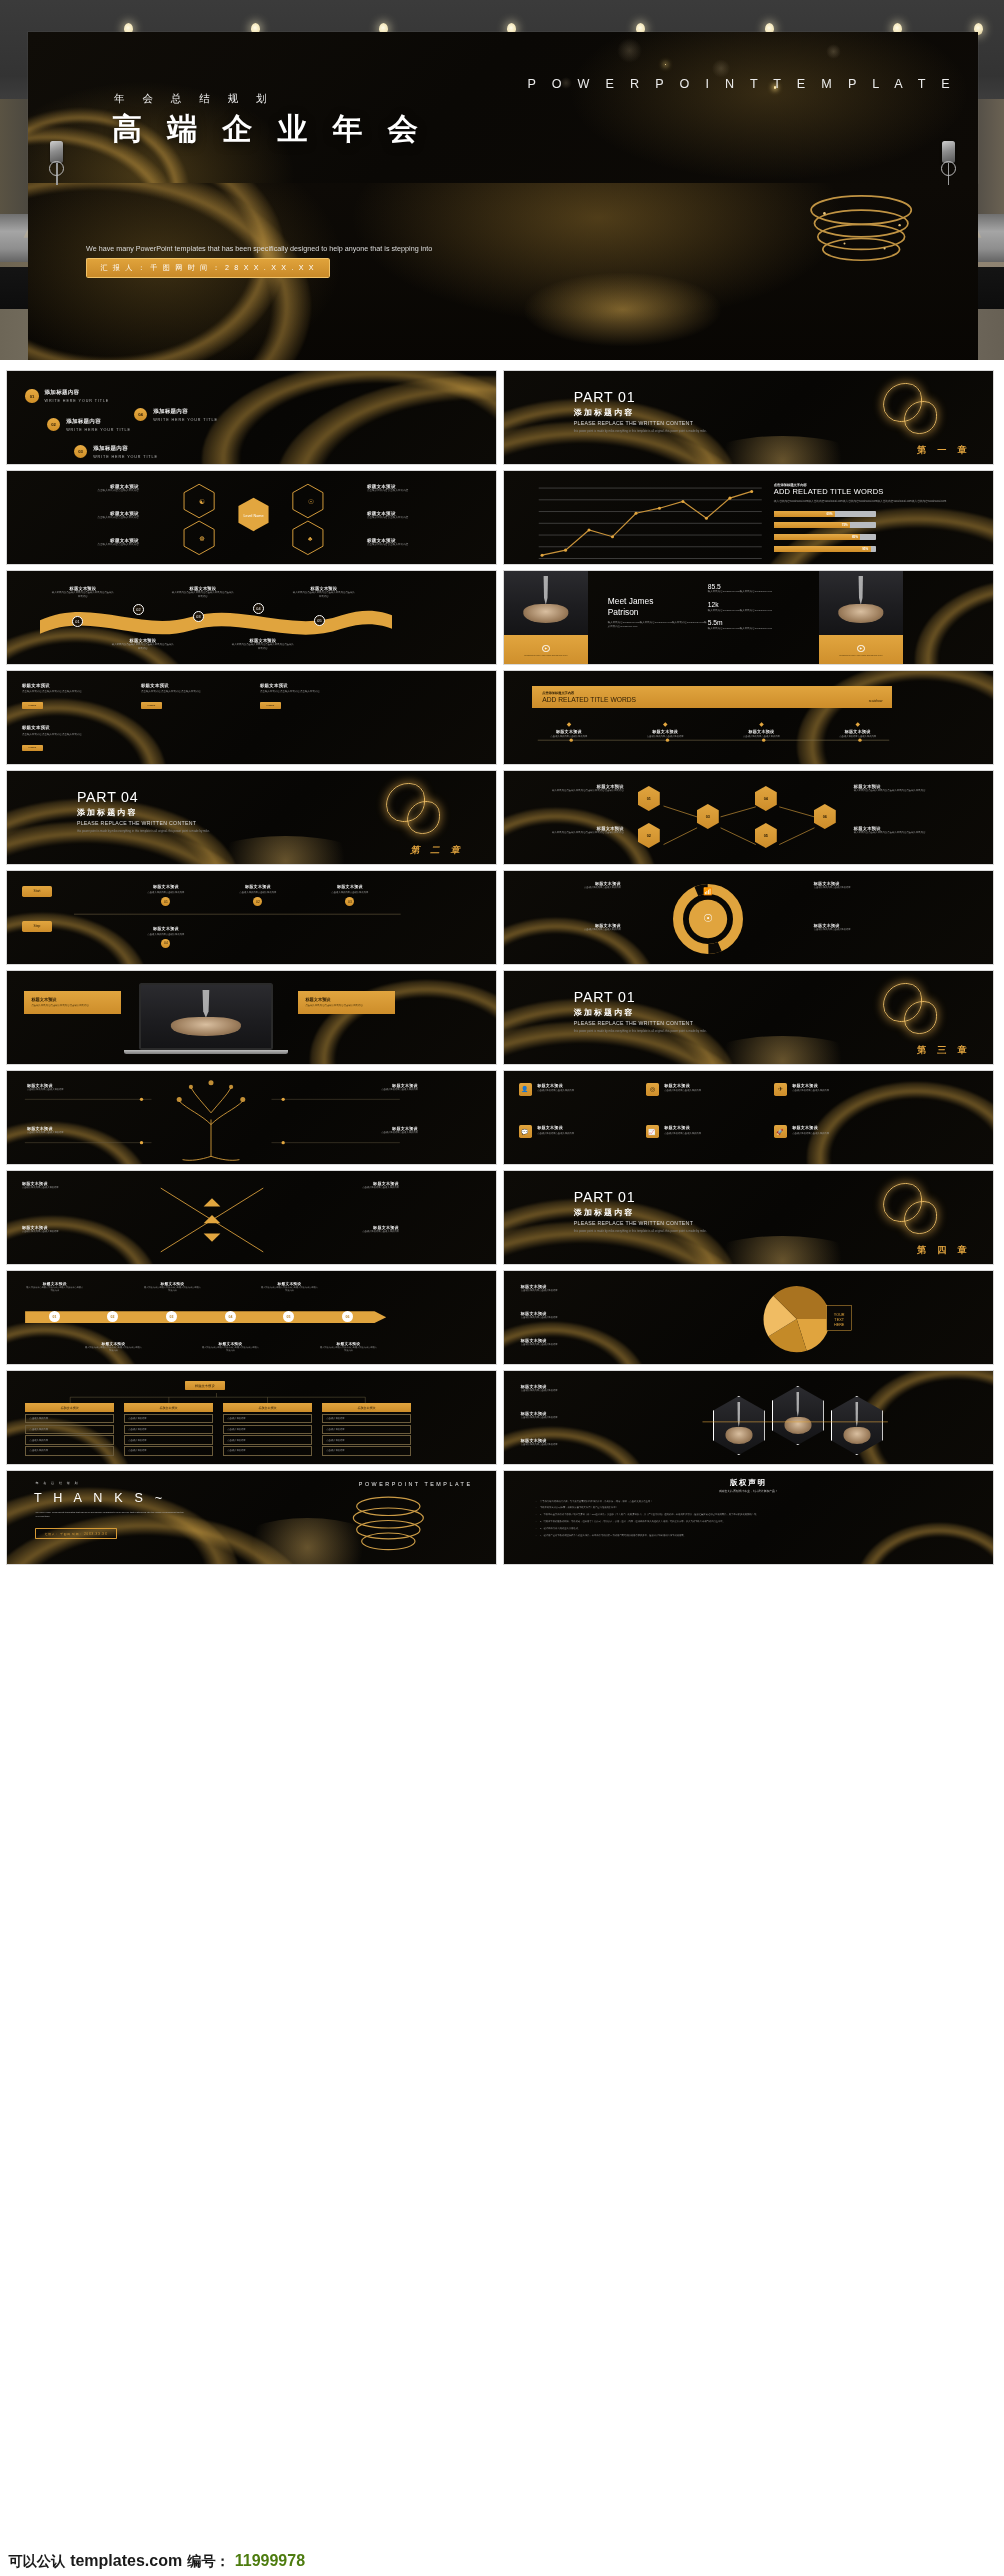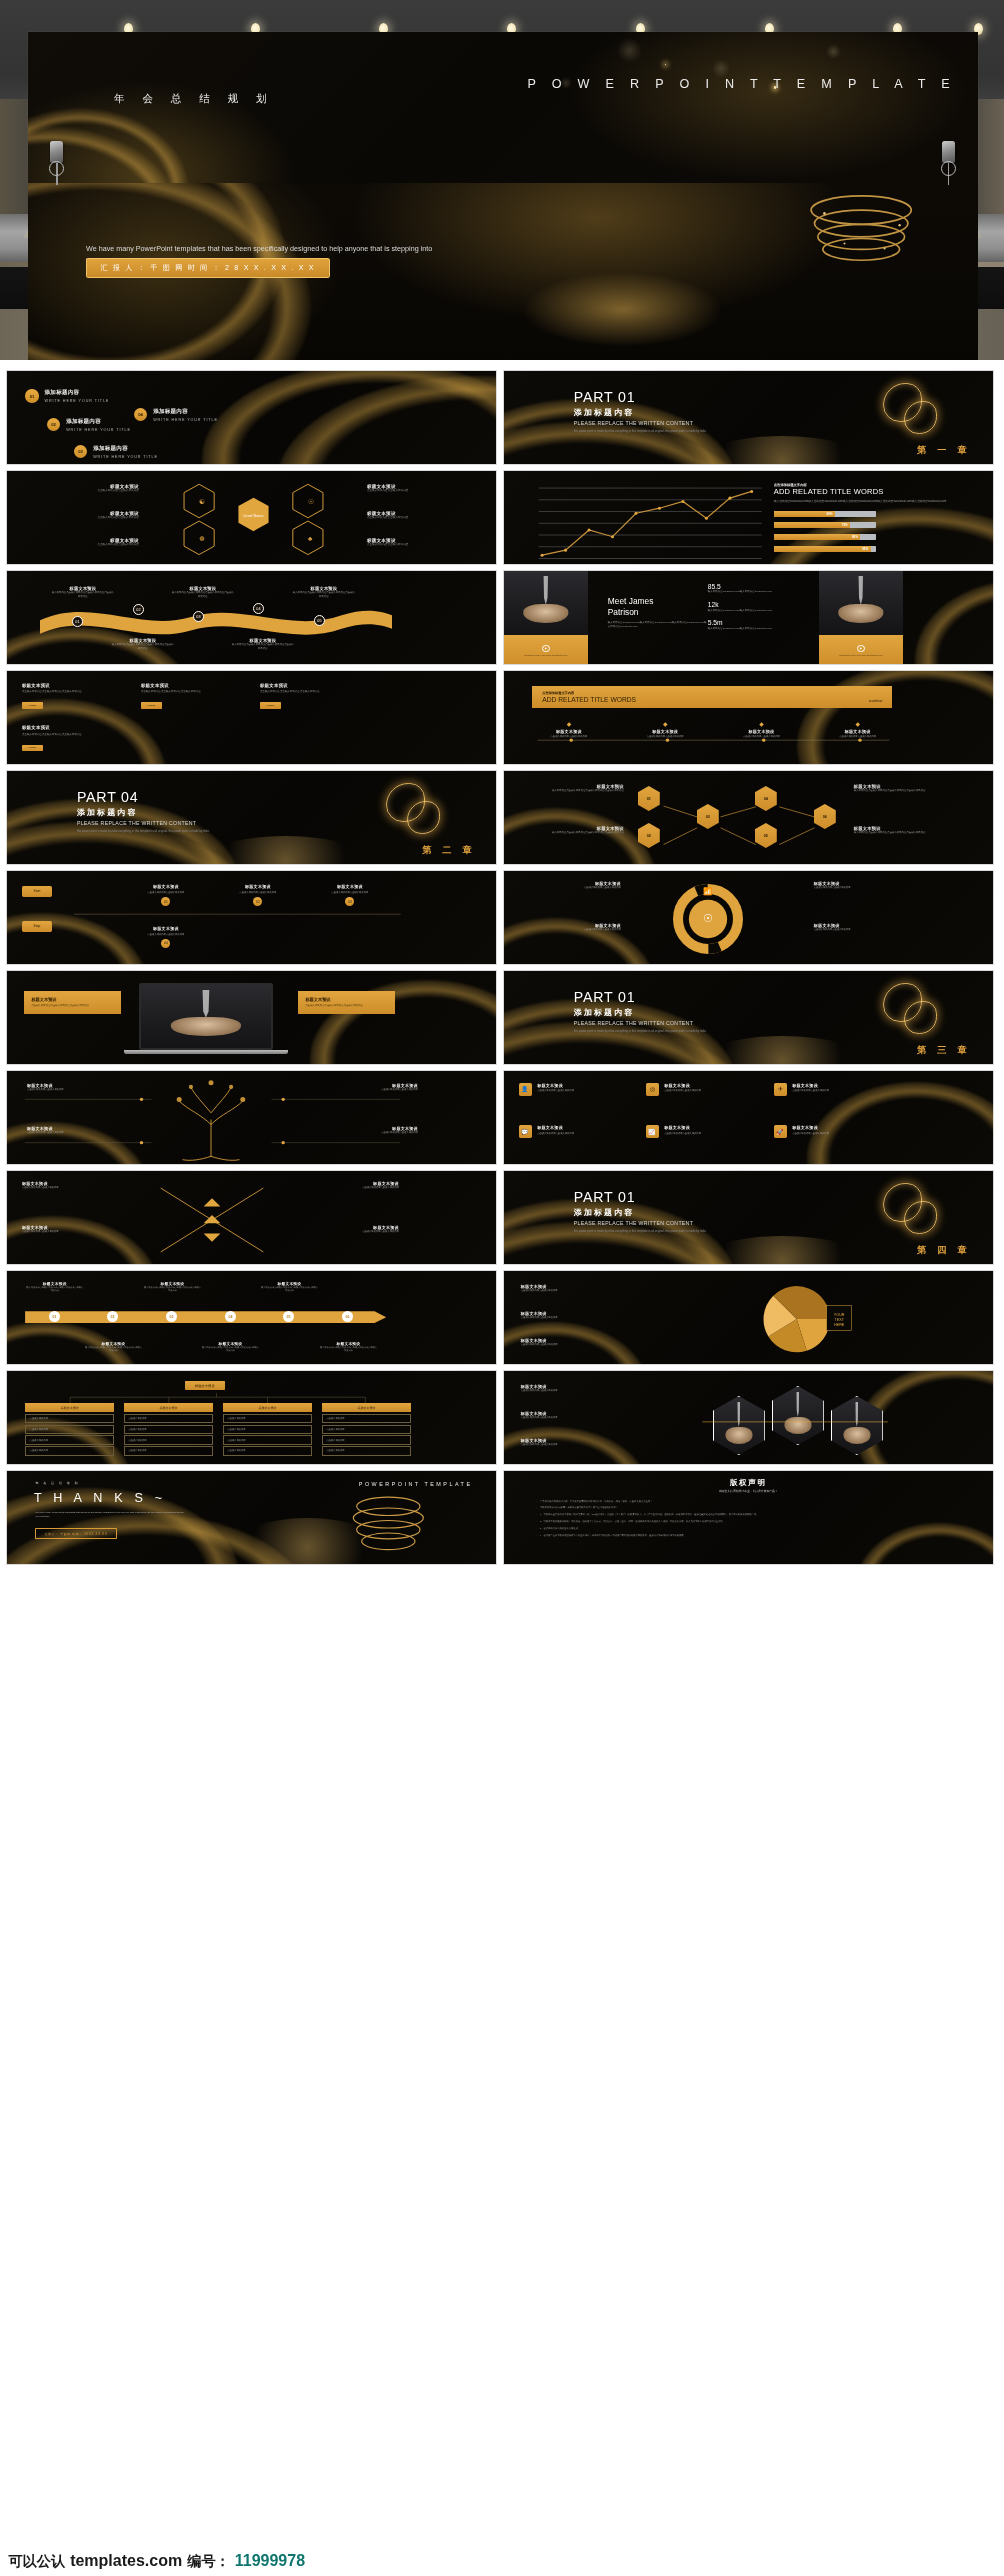--- a/index.html
+++ b/index.html
@@ -212,21 +212,21 @@
     clip-path:polygon(50% 0,100% 25%,100% 75%,50% 100%,0 75%,0 25%);
   }
 
   .footer-watermark {
     position:absolute; left:8.4px; bottom:5px; z-index:30;
     display:flex; align-items:baseline; gap:5px;
     font-size:14.2px; font-weight:700; color:#1a1a1a;
     text-shadow:0 0.8px 0 rgba(255,255,255,.6);
   }
   .footer-watermark .site { font-size:16px; }
-  .footer-watermark .num { color:#0f766e; font-size:16px; }
+  .footer-watermark .num { color:#4d7c0f; font-size:16px; }
 </style>
 </head>
 <body>
 
 <div class="stage">
   <div class="stage-ceiling"></div>
   <div class="ceiling-lights" id="ceilingLights">
       <div class="clight" style="left: 124px; top: 23.4px;"></div>
       <div class="clight" style="left: 251px; top: 23.4px;"></div>
       <div class="clight" style="left: 379px; top: 23.4px;"></div>
@@ -268,20 +268,21 @@
     <div class="bokeh" style="left:62%;top:4%;width:25px;height:25px;background:radial-gradient(circle,rgba(200,180,140,.22),rgba(0,0,0,0) 70%)"></div>
     <div class="bokeh" style="left:72%;top:18%;width:18.4px;height:18.4px;background:radial-gradient(circle,rgba(210,190,150,.20),rgba(0,0,0,0) 70%)"></div>
     <div class="bokeh" style="left:84%;top:8%;width:15px;height:15px;background:radial-gradient(circle,rgba(220,200,160,.22),rgba(0,0,0,0) 70%)"></div>
     <div class="bokeh" style="left:56%;top:30%;width:11.7px;height:11.7px;background:radial-gradient(circle,rgba(210,190,150,.20),rgba(0,0,0,0) 70%)"></div>
     <div class="sparkle" style="left:78.5%;top:36%;width:2.5px;height:2.5px;"></div>
     <div class="sparkle" style="left:67%;top:21%;width:1.7px;height:1.7px;"></div>
     <div class="goldwave" style="left:-6%;top:50%;width:218px;height:167px;"></div>
     <div class="goldwave" style="left:-12%;top:62%;width:268px;height:193px;"></div>
 
     <div class="hero-kicker">年 会 总 结 规 划</div>
+    <div class="hero-title">高 端 企 业 年 会</div>
     <div class="hero-sub">P O W E R P O I N T   T E M P L A T E</div>
   </div>
 
   <div class="hero-ext">
     <div class="goldwave" style="left:-10%;top:-28%;width:352px;height:251px;"></div>
     <div class="goldwave" style="left:-16%;top:-10%;width:435px;height:285px;"></div>
     <div class="glow" style="position:absolute;left:52%;top:46%;width:201px;height:75px;border-radius:50%;background:radial-gradient(ellipse,rgba(255,200,90,.45),rgba(255,200,90,0) 70%)"></div>
     <svg style="position:absolute;right:33px;top:-33px;" width="201" height="167" viewBox="0 0 240 200">
       <g fill="none" stroke="#e0ac4e" stroke-width="2" opacity="0.85">
         <ellipse cx="140" cy="72" rx="60" ry="17"></ellipse>
@@ -607,21 +608,21 @@
       <div class="gdust" style="left:-20%;top:55%;width:352px;height:193px;"></div>
    <div class="glow" style="left:40%;top:70%;width:167px;height:50px;"></div>
    <div class="swirl" style="left:379px;top:11.7px;width:39px;height:39px;border-radius:60% 40% 55% 45%;"></div>
       <div class="swirl" style="left:400px;top:30px;width:33px;height:33px;border-radius:60% 40% 55% 45%;"></div>
    <div style="position:absolute;left:70px;top:18.4px;">
      <div class="part-no">PART 04</div>
      <div class="part-cn" style="margin-top:1.7px">添加标题内容</div>
      <div class="part-en" style="margin-top:1.7px">PLEASE REPLACE THE WRITTEN CONTENT</div>
      <div class="part-note" style="margin-top:3.3px;width:180px">this power point is made by mike.everything in this template is all original. this power point is made by mike.</div>
    </div>
-   <div class="chapter" style="position:absolute;right:20px;bottom:6.7px;">第 二 章</div>
+   <div class="chapter" style="position:absolute;right:32px;bottom:6.7px;font-style:italic;">第 二 章</div>
     </div>
     <div class="slide">
       <div class="gdust" style="left:-10%;top:40%;width:201px;height:142px;"></div>
       <div class="hexagon goldbox" style="position:absolute;left:134px;top:15px;width:22px;height:25px;display:flex;align-items:center;justify-content:center;font-size:3.8px;font-weight:700">01</div>
       <div class="hexagon goldbox" style="position:absolute;left:134px;top:52px;width:22px;height:25px;display:flex;align-items:center;justify-content:center;font-size:3.8px;font-weight:700">02</div>
       <div class="hexagon goldbox" style="position:absolute;left:193px;top:33px;width:22px;height:25px;display:flex;align-items:center;justify-content:center;font-size:3.8px;font-weight:700">03</div>
       <div class="hexagon goldbox" style="position:absolute;left:251px;top:15px;width:22px;height:25px;display:flex;align-items:center;justify-content:center;font-size:3.8px;font-weight:700">04</div>
       <div class="hexagon goldbox" style="position:absolute;left:251px;top:52px;width:22px;height:25px;display:flex;align-items:center;justify-content:center;font-size:3.8px;font-weight:700">05</div>
       <div class="hexagon goldbox" style="position:absolute;left:310px;top:33px;width:22px;height:25px;display:flex;align-items:center;justify-content:center;font-size:3.8px;font-weight:700">06</div>
       <div style="position:absolute;left:20px;top:13.4px;width:100px;text-align:right">

